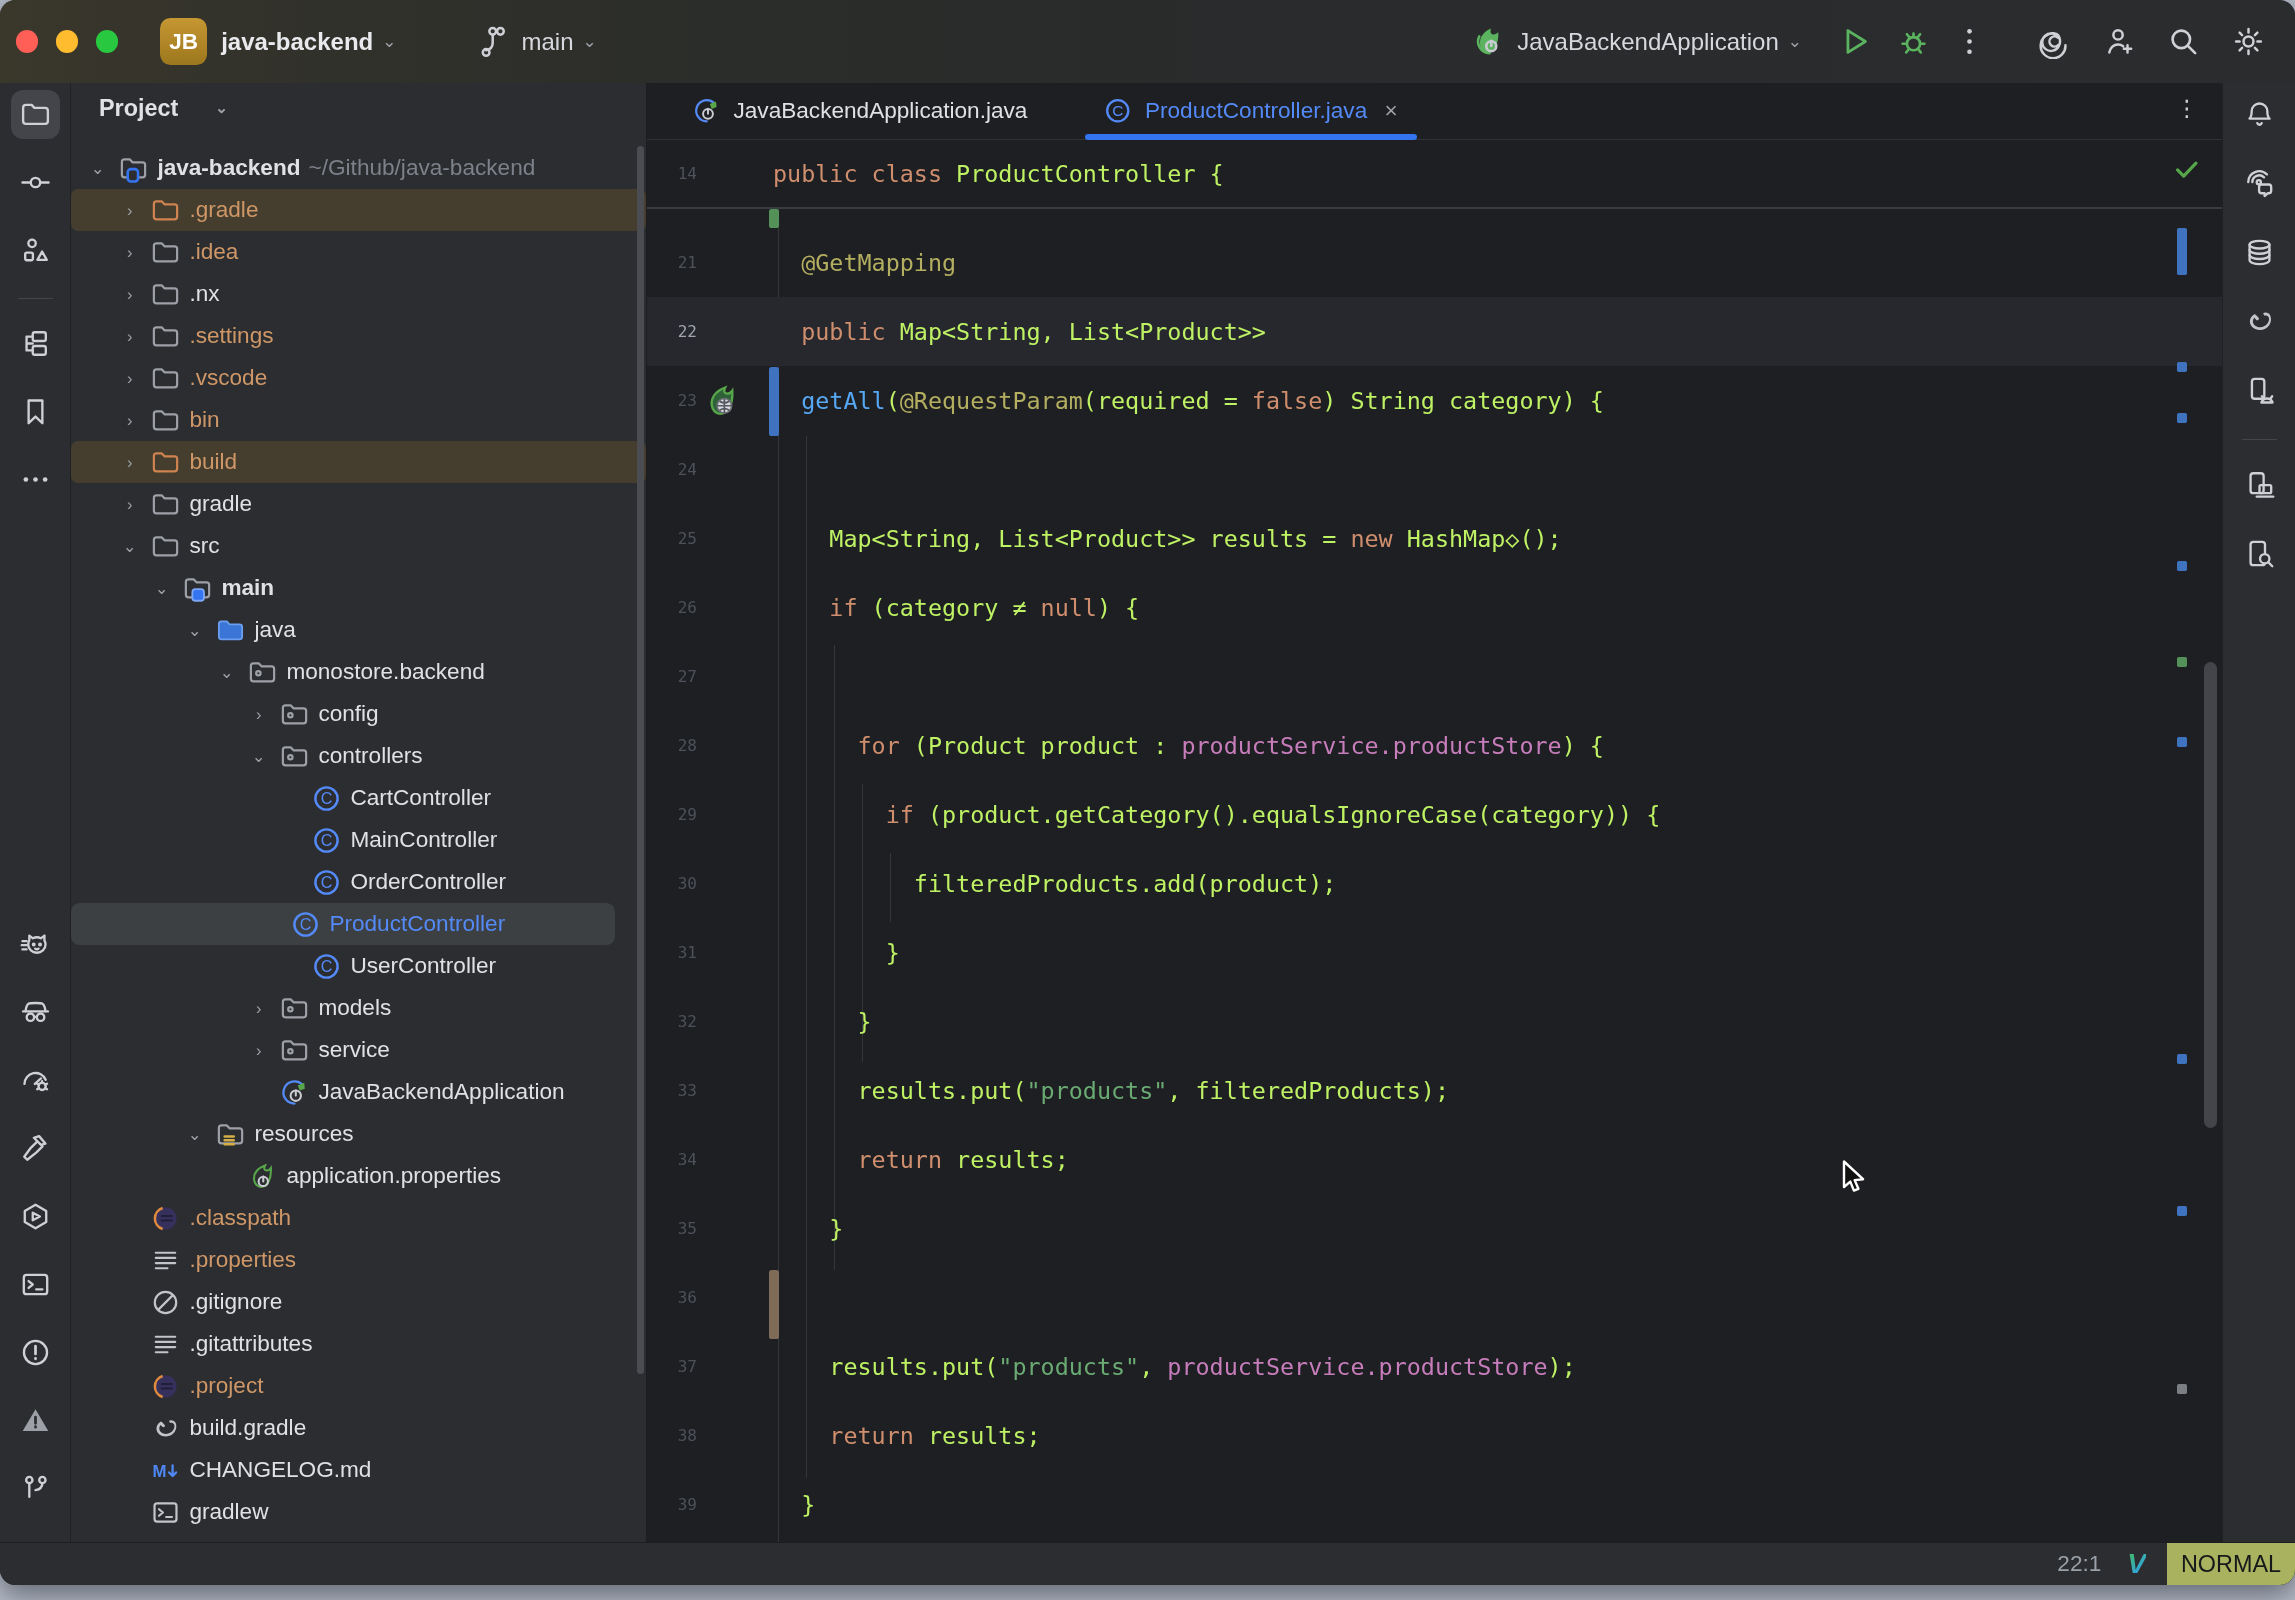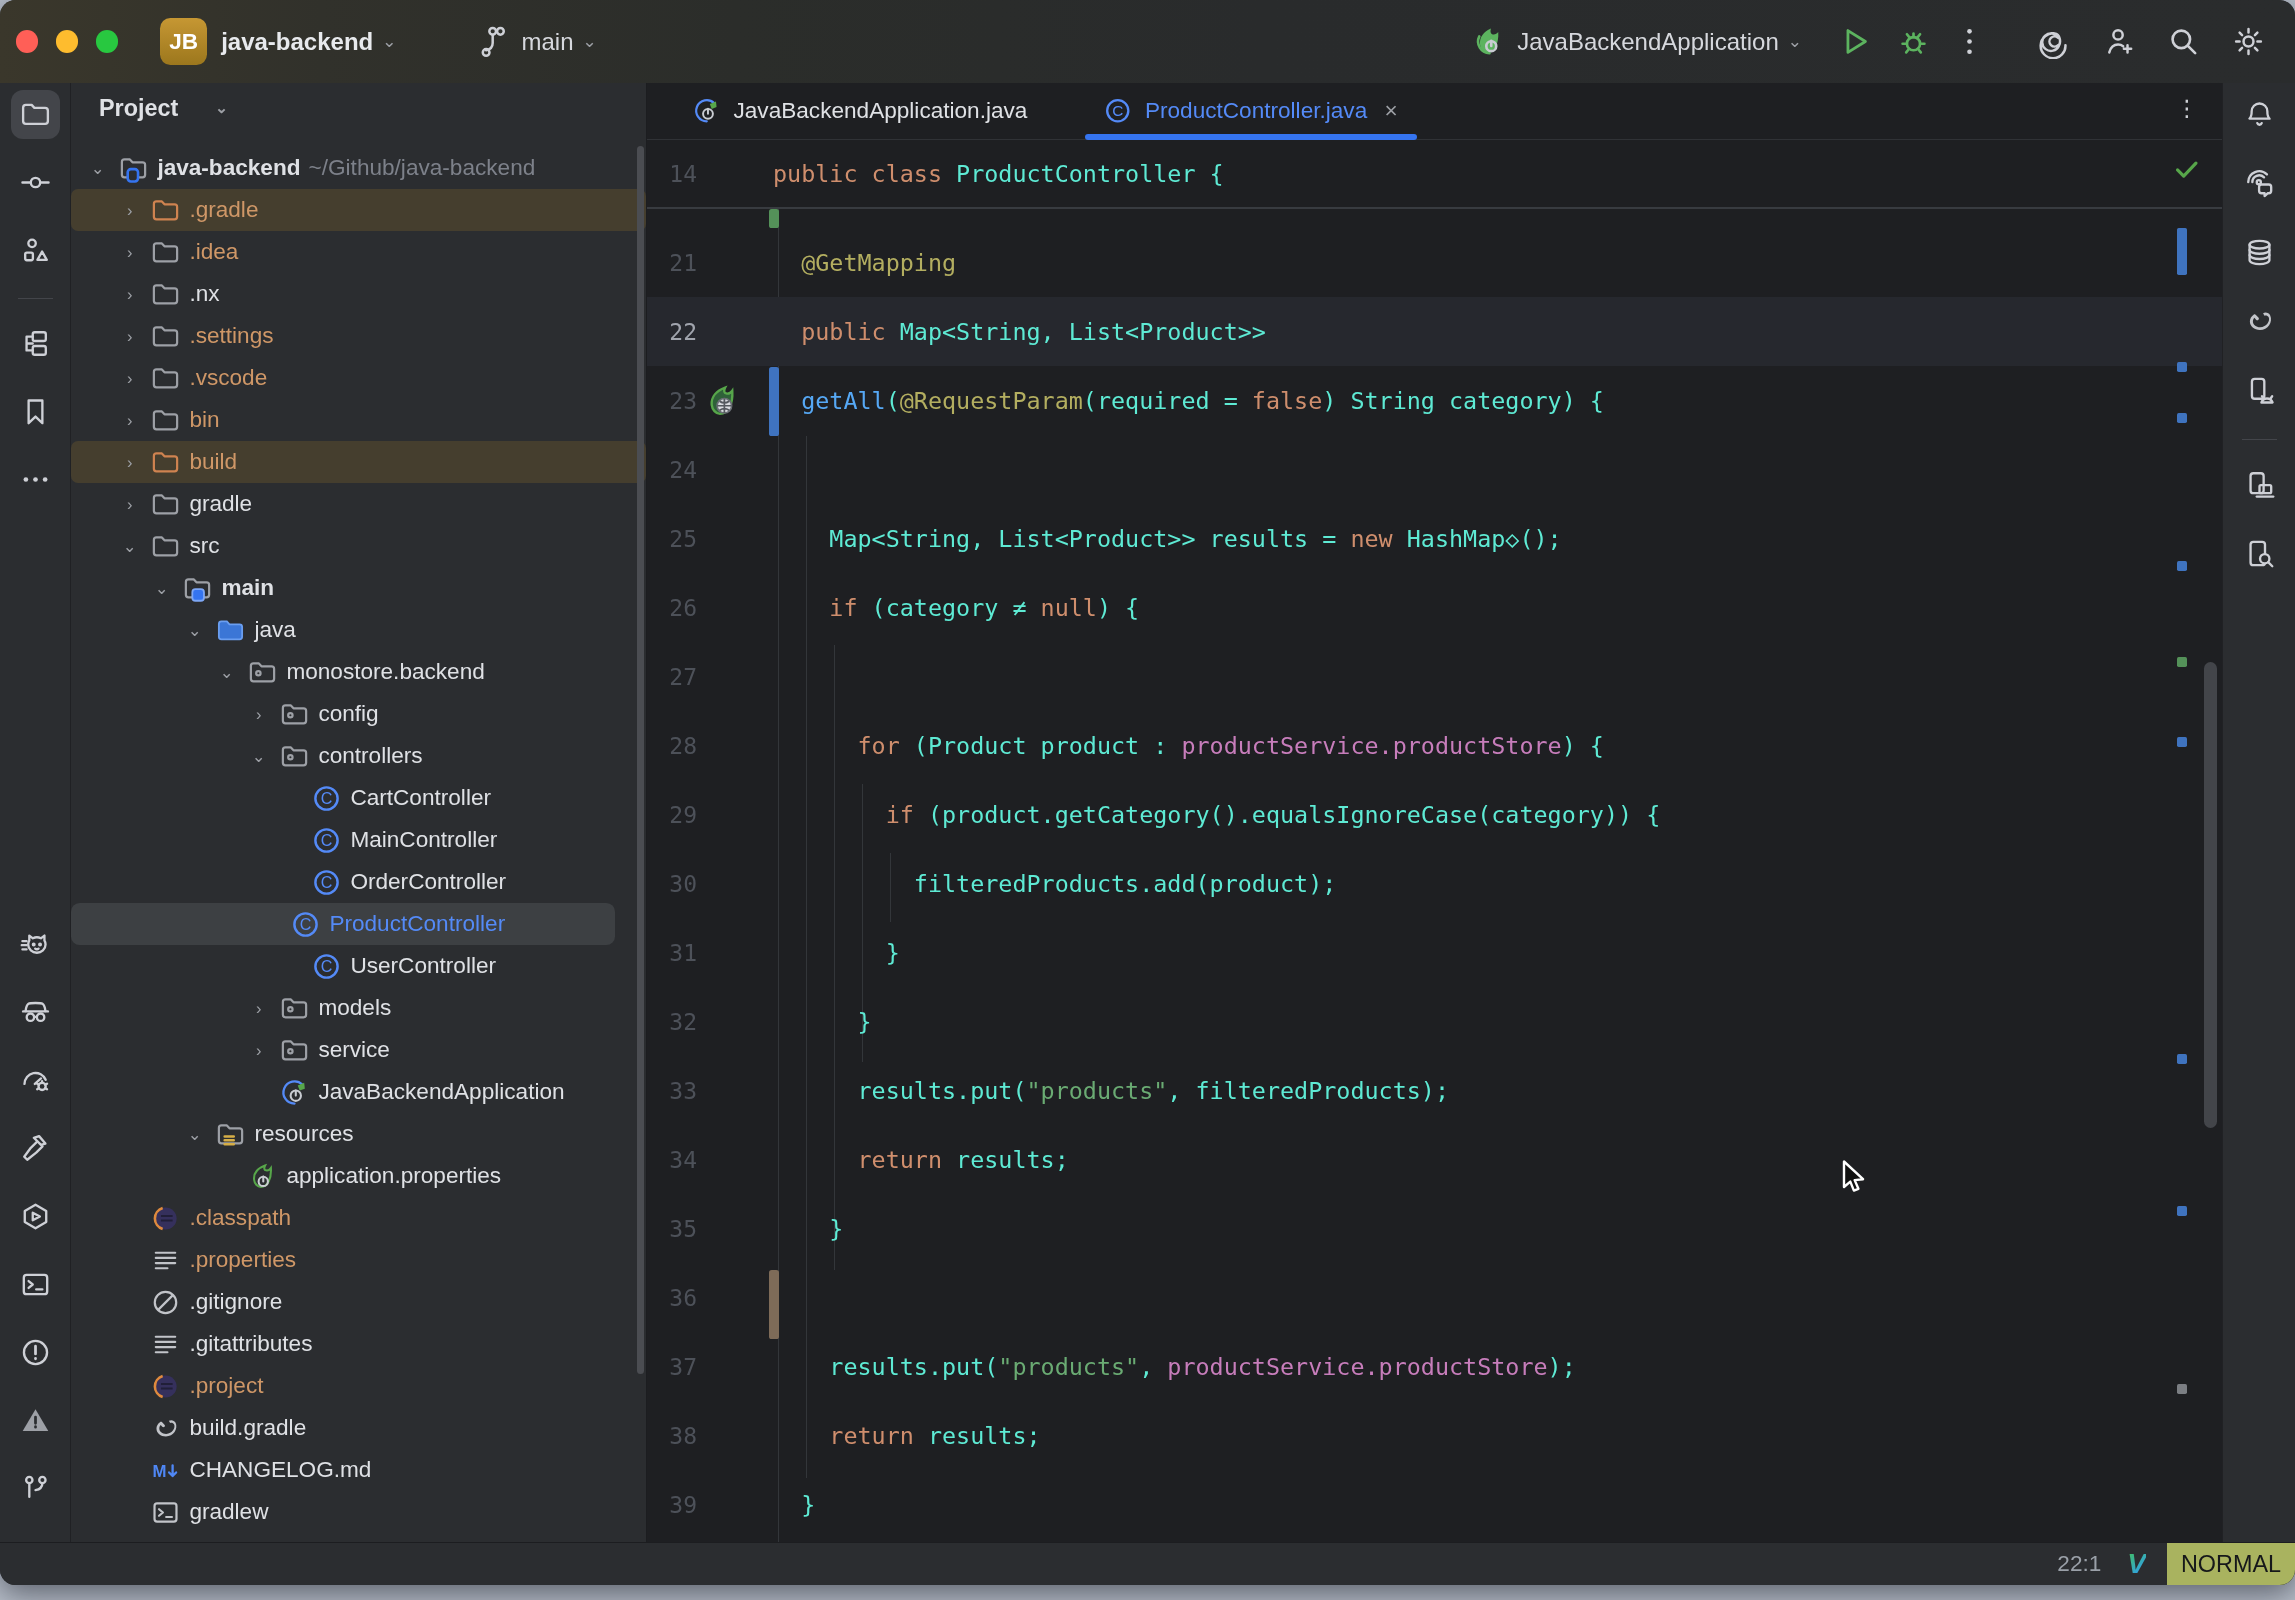--- a/index.html
+++ b/index.html
@@ -62,27 +62,27 @@
   .tab .tico { width:29.5px; height:29.5px; margin-right:12px; }
   .tab .tico svg{ width:29.5px; height:29.5px; }
   .tab.active { color:#548af7; }
   .tab.active::after { content:""; position:absolute; left:5.2px; right:5.2px; bottom:-0.9px; height:6px; background:#3574f0; border-radius:3.5px; }
   .tab .closex { color:#9da0a6; font-size:22.6px; margin-left:17.4px; }
   #tab-kebab { position:absolute; right:24px; top:12px; color:#ced0d6; font-size:22.6px; letter-spacing:0; }
 
   
   #editorbody { flex:1; position:relative; overflow:hidden; font-family:"DejaVu Sans Mono","Liberation Mono",monospace; }
   #sticky { height:69px; display:flex; align-items:center; border-bottom:2.6px solid #383b40; position:relative; background:#1e1f22; z-index:3;}
-  .gut { width:126px; flex:0 0 126px; text-align:right; padding-right:76px; color:#4d5159; font-size:23px; }
+  .gut { width:126px; flex:0 0 126px; text-align:right; padding-right:76px; color:#4d5159; font-size:16px; }
   .codeline { white-space:pre; font-size:23.4px; color:#bcbec4; }
   #lines { position:relative; padding-top:19px; }
   .crow { height:69px; display:flex; align-items:center; position:relative; }
   .crow.current { background:#26282e; }
   .crow.current .gut { color:#a0a4ad; }
-  .tok-k{color:#cf8e6d}.tok-a{color:#b3ae60}.tok-m{color:#56a8f5}.tok-s{color:#6aab73}.tok-f{color:#c77dbb}.tok-d{color:#5eead4}
+  .tok-k{color:#cf8e6d}.tok-a{color:#b3ae60}.tok-m{color:#56a8f5}.tok-s{color:#6aab73}.tok-f{color:#c77dbb}.tok-d{color:#bef264}
   .guide { position:absolute; width:0.9px; background:#33363a; z-index:0; }
   .vcsbar { position:absolute; left:122px; width:10.4px; border-radius:2.6px; z-index:2; }
   .gutter-ico { position:absolute; left:56px; width:38px; height:38px; z-index:2; }
   .stripe { position:absolute; width:10.4px; border-radius:1.7px; z-index:4; }
   #ed-scroll { position:absolute; width:13px; border-radius:7px; background:#43454a; z-index:4; }
   #inspect-ok { position:absolute; width:29.5px; height:29.5px; color:#57a64a; z-index:4; }
 
   
   #rightstrip { width:73px; flex:0 0 73px; background:#2b2d30; border-left:0.9px solid #202124;
                 display:flex; flex-direction:column; align-items:center; padding-top:7px; }

